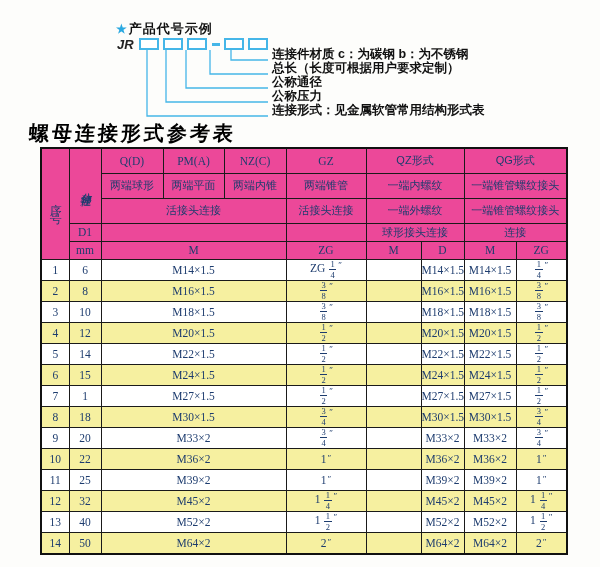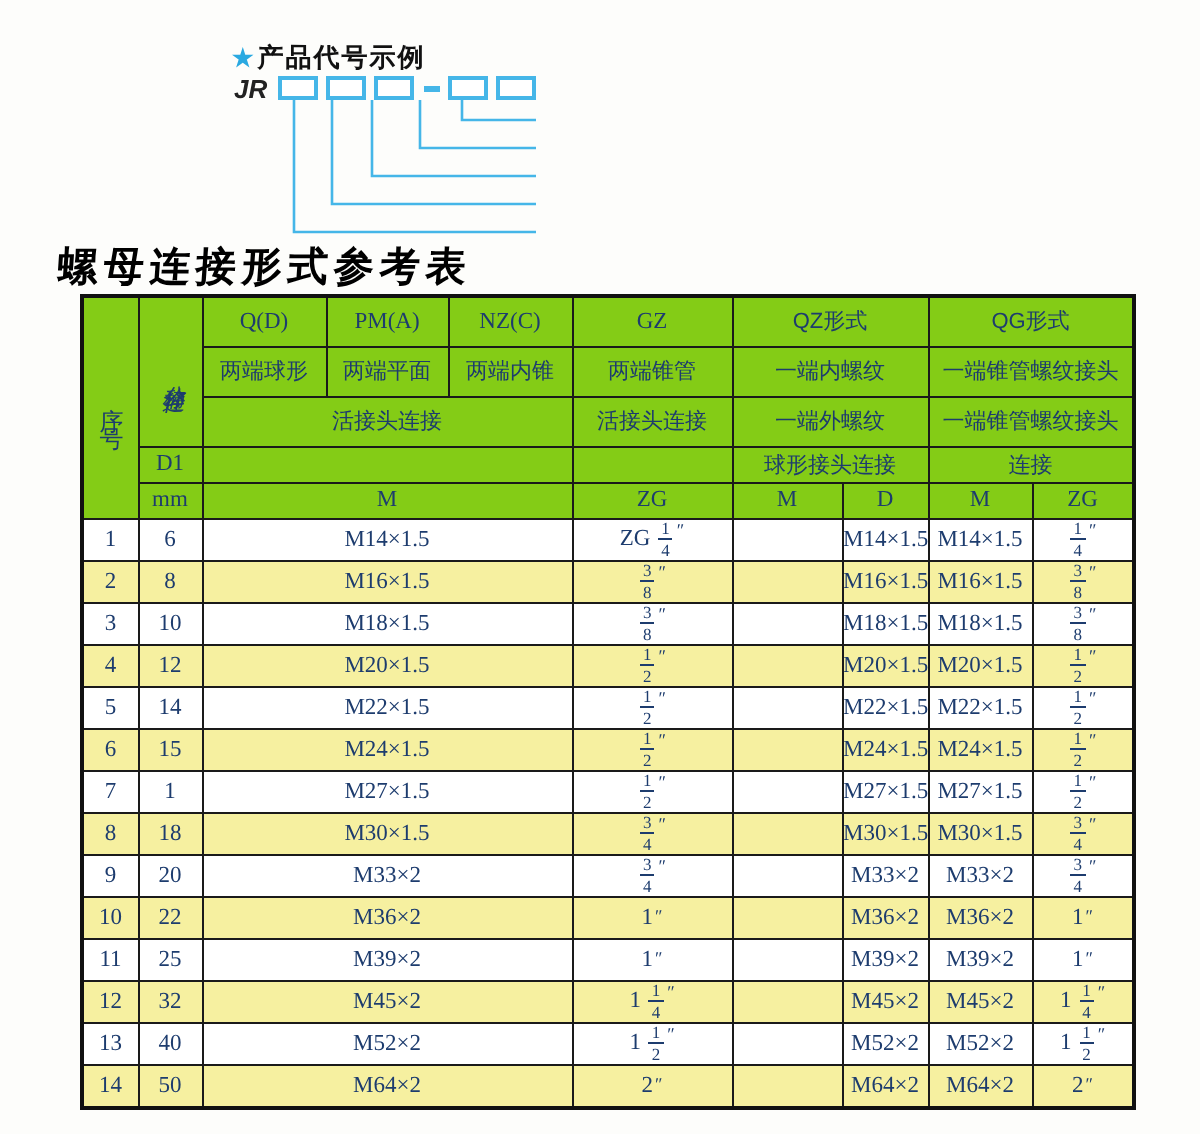--- a/index.html
+++ b/index.html
@@ -25,21 +25,21 @@
   .tbl-title{position:absolute;left:29px;top:120px;font-size:20px;font-weight:bold;
       font-family:"Liberation Serif",serif;letter-spacing:3px;color:#000;
       transform:skewX(-4deg);}
 
   
   table.main{position:absolute;left:40px;top:147px;border-collapse:collapse;
       table-layout:fixed;width:527px;}
   table.main td,table.main th{border:1px solid #1a1a1a;padding:0;text-align:center;
       vertical-align:middle;color:#1d3c6e;font-weight:normal;overflow:hidden;}
   table.main{border:2px solid #111;}
-  thead td,thead th{background:#84cc16;font-size:11px;}
+  thead td,thead th{background:#ec4899;font-size:11px;}
   .lat{font-family:"Liberation Serif",serif;font-size:11.5px;}
   .r1{height:25px;} .r2{height:25px;margin-top:48px;} .r3{height:25px;} .r4{height:18px;} .r5{height:18px;}
   tbody td{height:20px;font-family:"Liberation Serif",serif;font-size:11.5px;background:#fff;}
   tbody tr.alt td{background:#f6f0a0;}
   th.seqhead{writing-mode:vertical-rl;text-orientation:upright;letter-spacing:10px;
       font-size:12px;padding-top:6px;}
   th.dnhead{writing-mode:vertical-rl;text-orientation:upright;letter-spacing:1px;
       font-size:11px;font-style:italic;}
   .frac{display:inline-flex;flex-direction:column;vertical-align:middle;
       line-height:1;font-size:8.5px;margin:0 1px;}
@@ -67,20 +67,27 @@
   </div>
 
   <svg class="connectors" width="600" height="567">
     <polyline points="231,50 231,60 268,60" fill="none" stroke="#45b6e8" stroke-width="1.3"></polyline>
     <polyline points="210,50 210,74 268,74" fill="none" stroke="#45b6e8" stroke-width="1.3"></polyline>
     <polyline points="186,50 186,88 268,88" fill="none" stroke="#45b6e8" stroke-width="1.3"></polyline>
     <polyline points="166,50 166,102 268,102" fill="none" stroke="#45b6e8" stroke-width="1.3"></polyline>
     <polyline points="147,50 147,116 268,116" fill="none" stroke="#45b6e8" stroke-width="1.3"></polyline>
   </svg>
 
+  <div class="diag-labels">
+    <div class="diag-label">连接件材质  c：为碳钢  b：为不锈钢</div>
+    <div class="diag-label">总长（长度可根据用户要求定制）</div>
+    <div class="diag-label">公称通径</div>
+    <div class="diag-label">公称压力</div>
+    <div class="diag-label">连接形式：见金属软管常用结构形式表</div>
+  </div>
 
   <div class="tbl-title">螺母连接形式参考表</div>
 
   <table class="main">
     <colgroup>
       <col style="width:28px">
         <col style="width:32px">
       <col style="width:62px">
         <col style="width:61px">
         <col style="width:62px">

